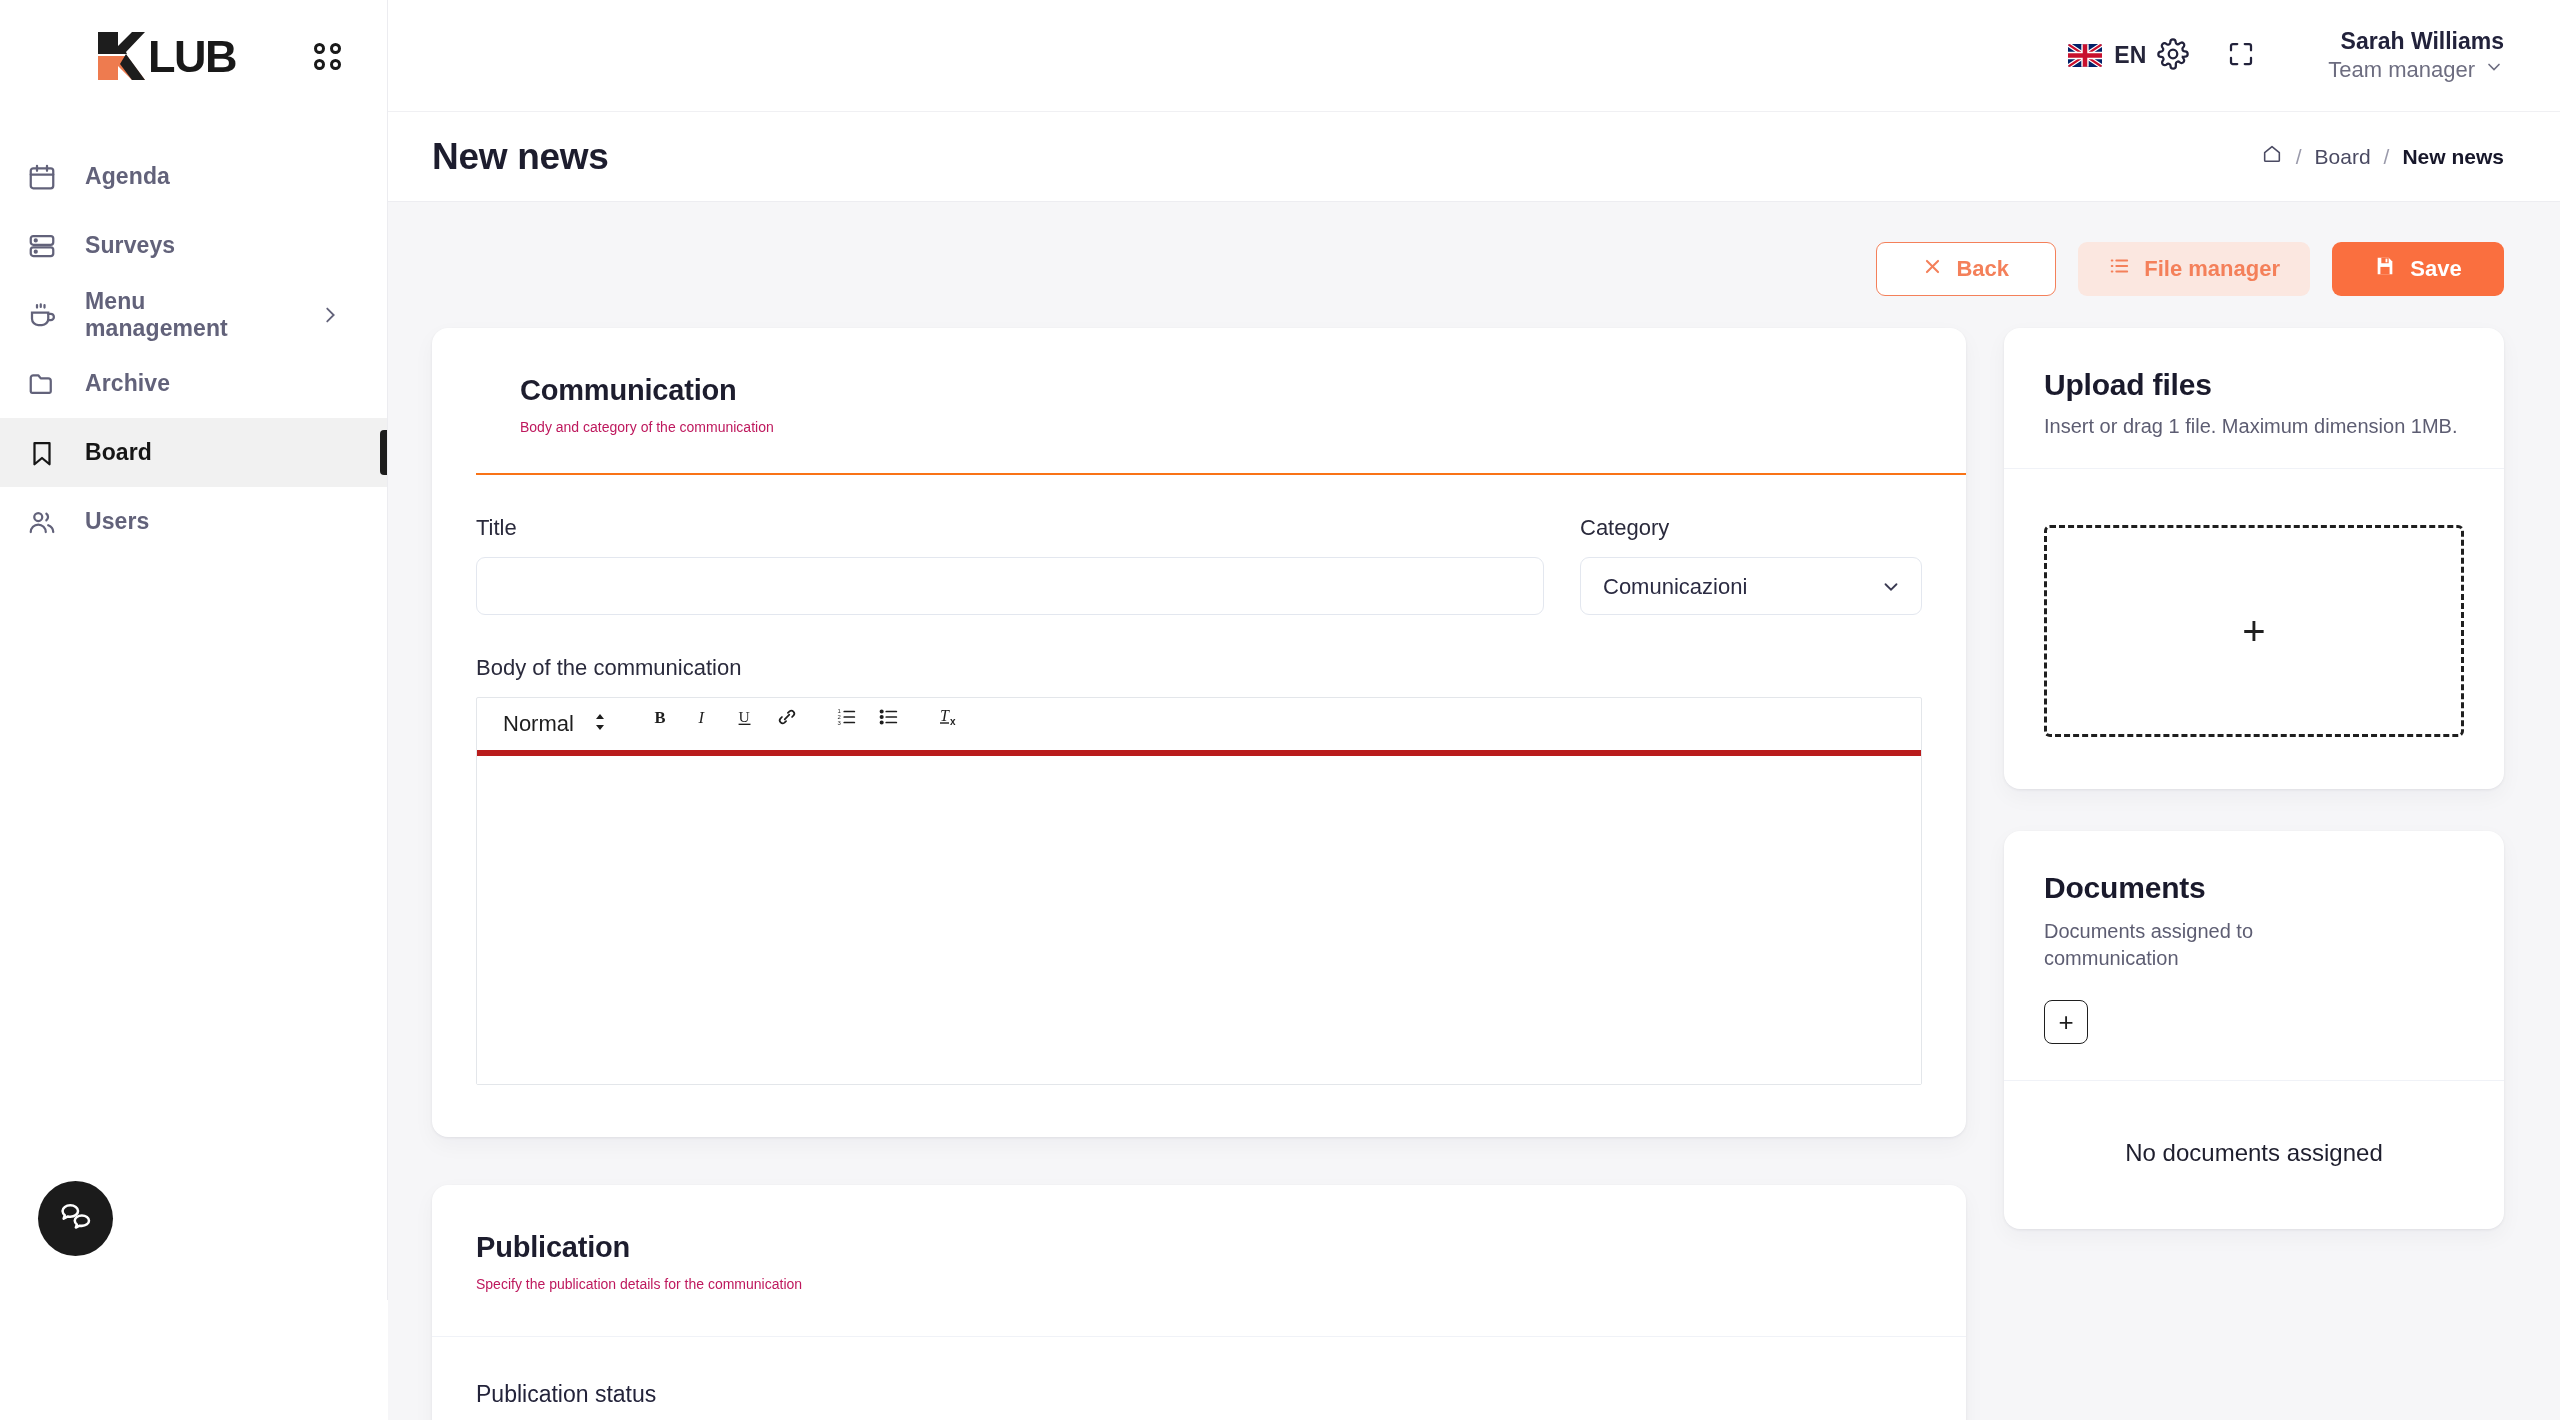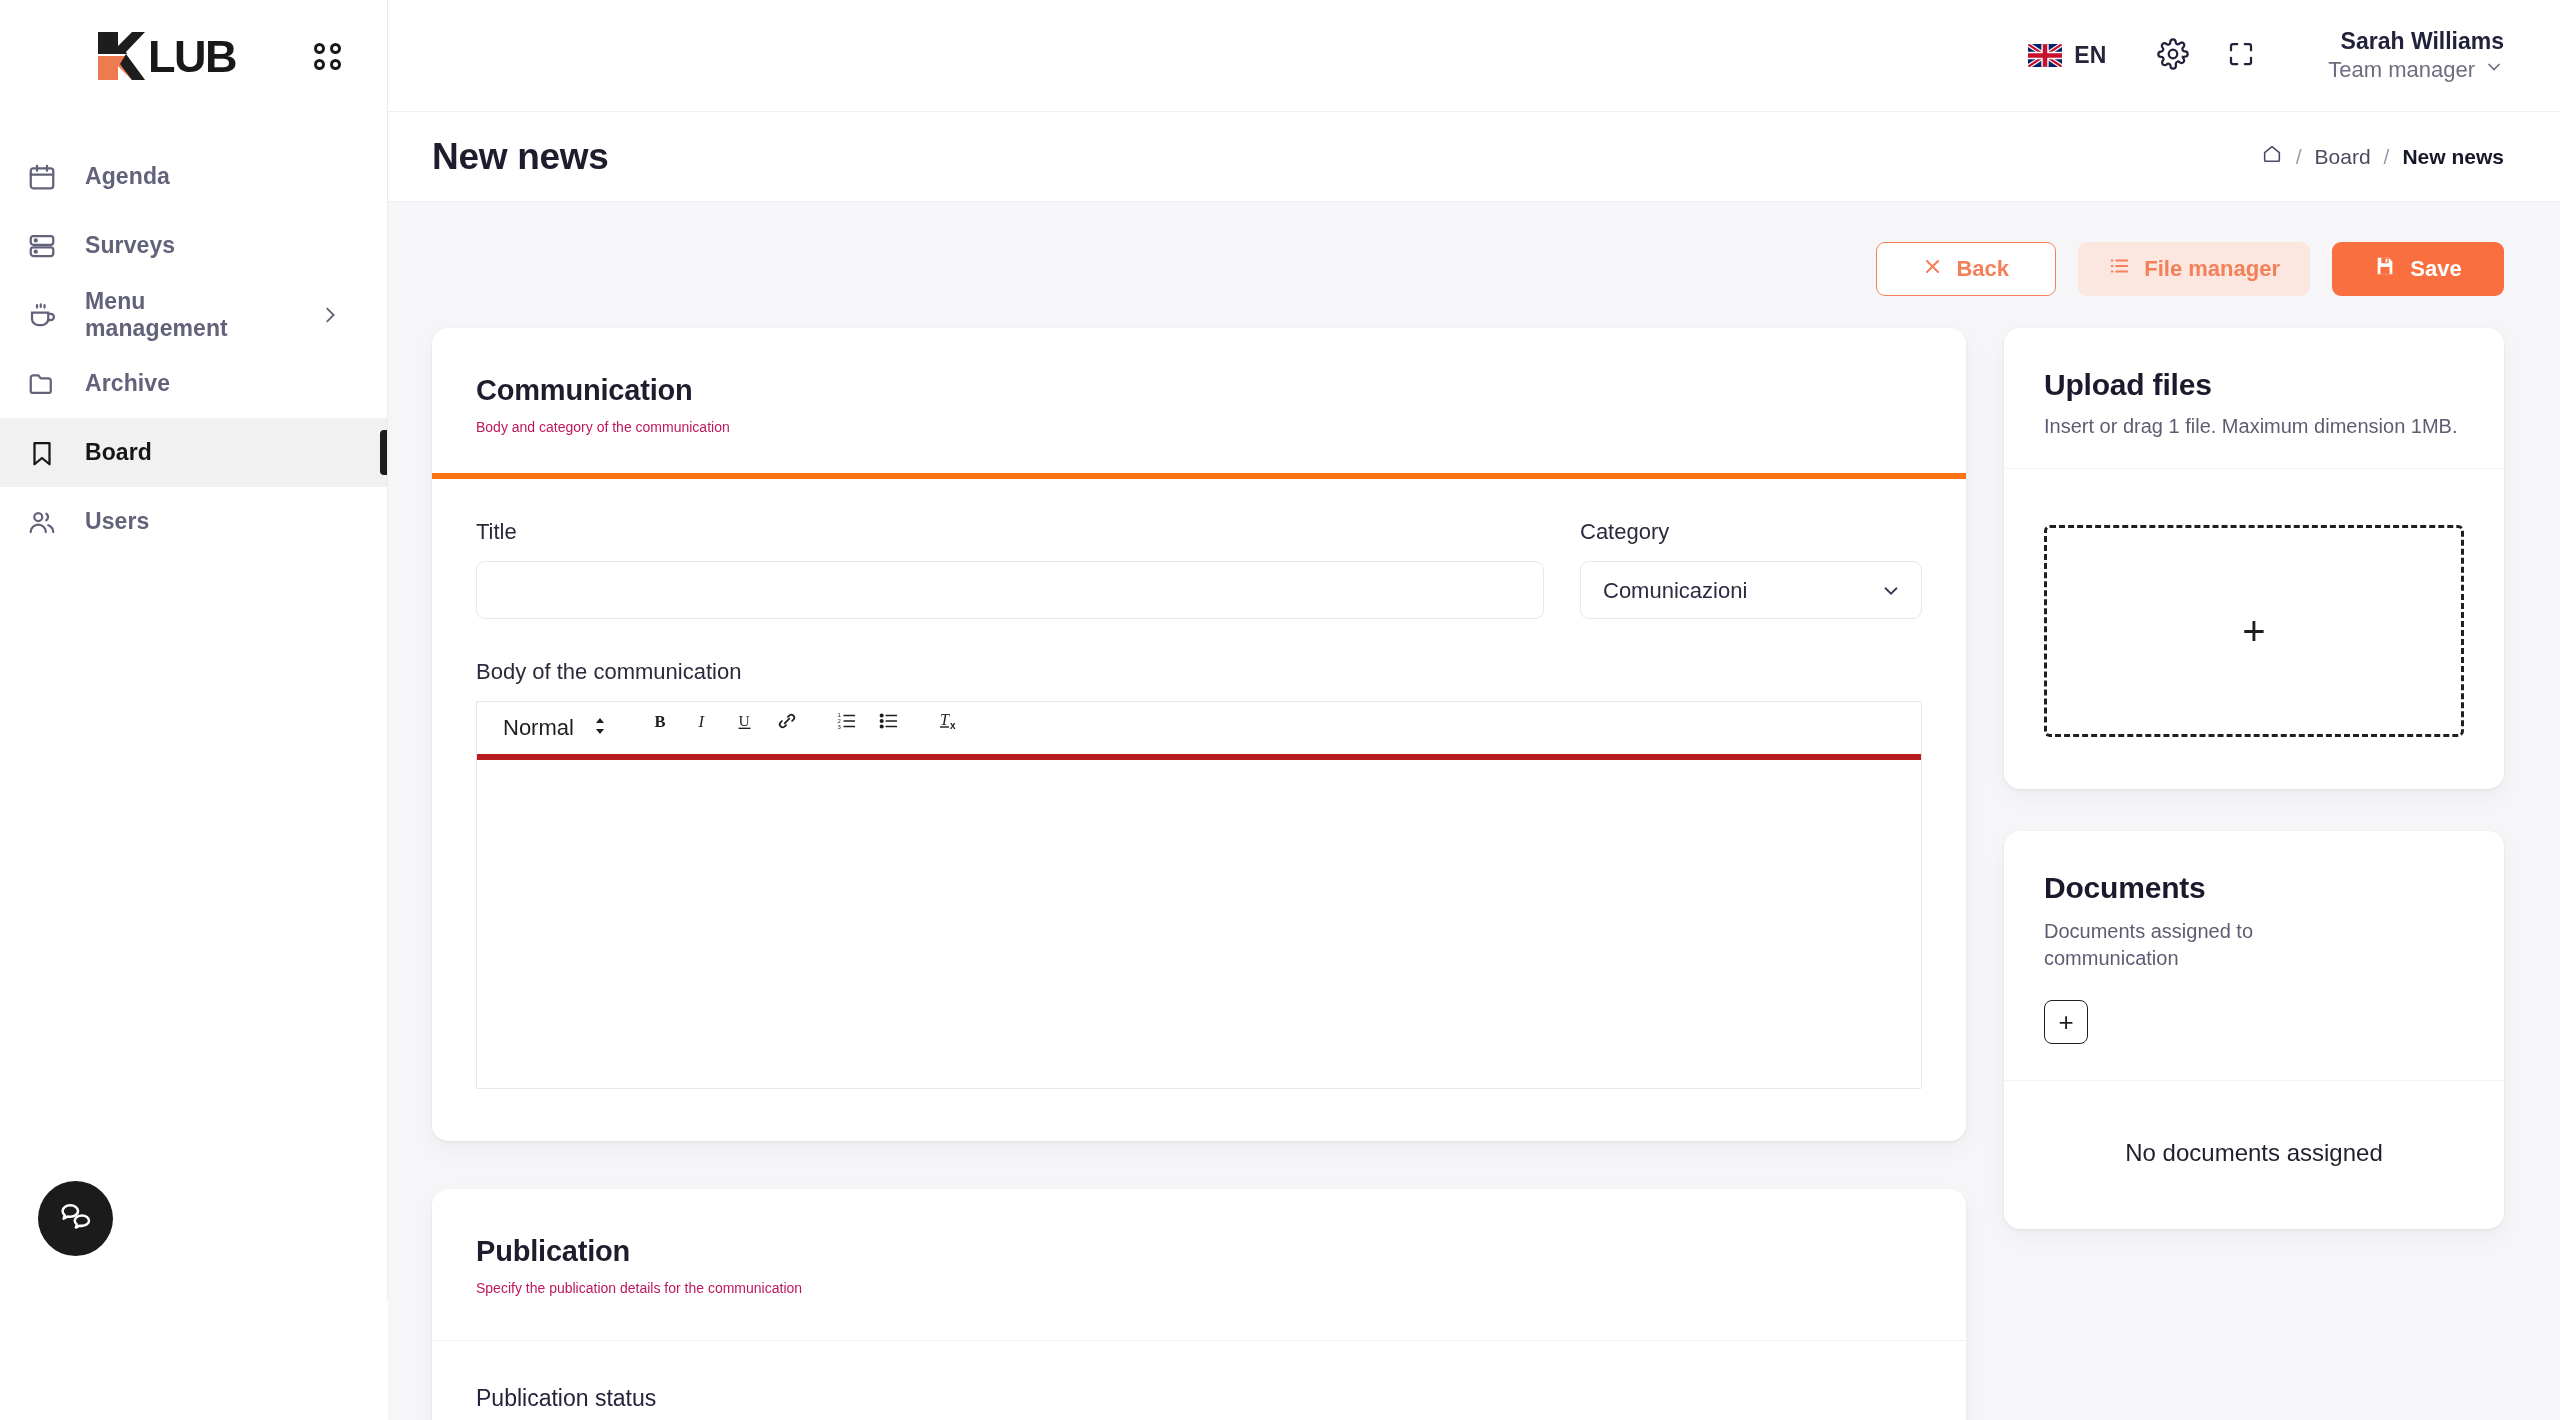--- a/index.html
+++ b/index.html
@@ -84,21 +84,20 @@
   }
   .topbar {
     height: 112px; background: #ffffff;
     display: flex; align-items: center; justify-content: flex-end;
     padding-right: 56px; gap: 0;
     border-bottom: 1px solid #f0f0f3;
     flex: 0 0 112px;
   }
   .lang {
     display: flex; align-items: center; gap: 12px; cursor: pointer;
-    margin-right: 40px;
   }
   .flag {
     width: 34px; height: 23px; border-radius: 2px;
     position: relative; overflow: hidden; background: #012169; display:block;
   }
   .lang-code { font-size: 23px; font-weight: 700; color: #25253a; }
   .icon-btn {
     width: 54px; height: 54px; display: flex;
     align-items: center; justify-content: center; cursor: pointer;
     margin-right: 14px;
@@ -141,21 +140,21 @@
   .btn-save { background: #fa6f3f; color: #ffffff; min-width: 172px; }
 
   .columns { display: flex; gap: 38px; padding: 32px 56px 0 44px; }
   .col-left { flex: 1 1 auto; min-width: 0; }
   .col-right { flex: 0 0 500px; }
 
   .card {
     background: #ffffff; border-radius: 16px;
     box-shadow: 0 1px 3px rgba(20,20,40,.07), 0 8px 22px rgba(20,20,40,.04);
   }
-  .card-head { padding: 46px 68px 38px 44px; border-bottom: 6px solid #f97316; }
+  .card-head { padding: 46px 68px 38px 44px; border-bottom: 2px solid #f97316; margin-left: 44px; }
   .card-title { font-size: 29px; font-weight: 700; color: #1d1d2e; letter-spacing:-0.2px; }
   .card-sub { font-size: 14px; color: #be185d; margin-top: 12px; }
   .card-body { padding: 40px 44px 52px 44px; }
 
   .field-row { display: flex; gap: 36px; }
   .field { display: flex; flex-direction: column; }
   .field.title-f { flex: 1 1 auto; }
   .field.cat-f { flex: 0 0 342px; }
   .field-label { font-size: 22px; color: #2a2a3c; margin-bottom: 16px; }
   .input {

